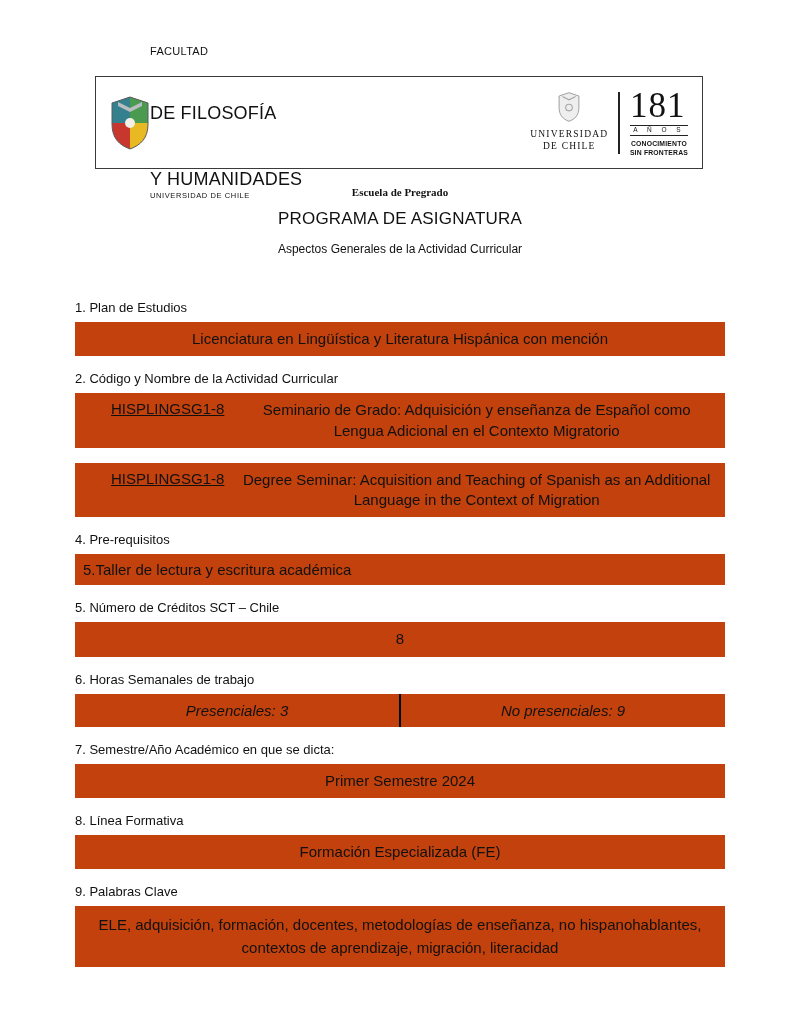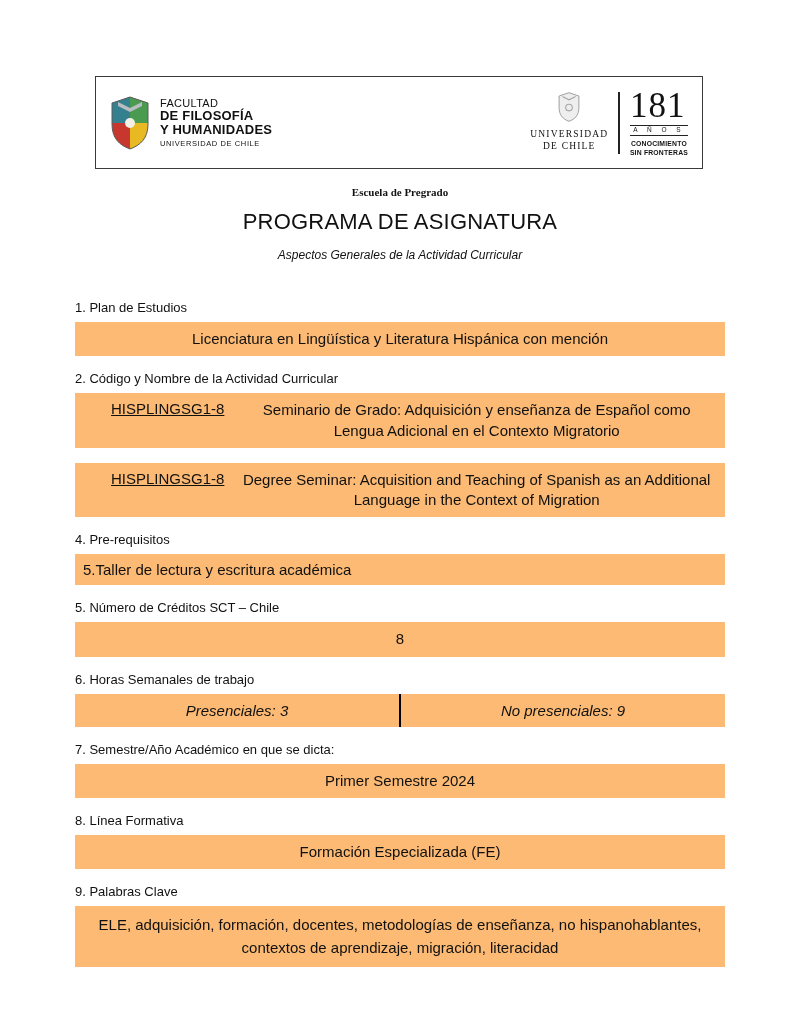--- a/index.html
+++ b/index.html
@@ -6,47 +6,47 @@
   body{width:800px;height:1035px;font-family:"Liberation Sans",sans-serif;color:#111;overflow:hidden;}
   .page{position:relative;width:800px;height:1035px;background:#fff;}
 
   
   .header-box{
     position:absolute;left:95px;top:76px;width:608px;height:93px;
     border:1px solid #3a3a3a;box-sizing:border-box;
     display:flex;align-items:center;justify-content:space-between;
     padding:0 14px;
   }
-  .logo-left{display:flex;align-items:center;gap:10px;}
+  .logo-left{display:flex;align-items:center;gap:0;}
   .logo-left .crest{width:40px;height:54px;}
   .logo-left .txt{display:flex;flex-direction:column;line-height:1.12;}
   .t-facultad{font-size:11px;font-weight:400;letter-spacing:.3px;}
-  .t-filo,.t-hum{font-size:13px;font-weight:bold;letter-spacing:.2px;}
+  .t-filo,.t-hum{font-size:18px;font-weight:normal;letter-spacing:.2px;margin-top:46px;}
   .t-uch{font-size:7.5px;font-weight:normal;letter-spacing:.6px;margin-top:2px;}
 
   .logo-right{display:flex;align-items:center;gap:10px;}
   .lr-col1{display:flex;flex-direction:column;align-items:center;gap:7px;}
   .lr-col1 .crest-sm{width:22px;height:30px;opacity:.75;}
   .lr-univ{font-family:"Liberation Serif",serif;font-size:9.5px;letter-spacing:1.2px;line-height:1.25;text-align:center;}
   .lr-divider{width:1.5px;height:62px;background:#222;}
   .lr-col2{display:flex;flex-direction:column;align-items:flex-start;line-height:1;}
   .lr-181{font-family:"Liberation Serif",serif;font-size:35px;letter-spacing:1px;}
   .lr-anos{font-size:6.5px;letter-spacing:4px;margin-top:2px;border-top:1px solid #222;border-bottom:1px solid #222;padding:1.5px 0;width:100%;text-align:center;box-sizing:border-box;}
   .lr-motto{font-size:6.8px;font-weight:bold;line-height:1.35;margin-top:3px;text-align:center;letter-spacing:.2px;}
 
   
   .titles{position:absolute;left:0;top:186px;width:800px;text-align:center;}
   .title-school{font-family:"Liberation Serif",serif;font-weight:bold;font-size:11px;}
-  .title-program{font-size:22px;margin-top:11px;letter-spacing:.2px;}
-  .title-sub{font-size:12px;font-style:italic;margin-top:13px;}
+  .title-program{font-size:17px;margin-top:11px;letter-spacing:.2px;}
+  .title-sub{font-size:12px;margin-top:13px;}
 
   
   .content{position:absolute;left:75px;top:300px;width:650px;}
   .sec-label{font-size:13px;margin-bottom:7px;}
-  .gbox{background:#fdba74;font-size:15px;text-align:center;padding:7px 6px;box-sizing:border-box;margin-bottom:15px;}
+  .gbox{background:#c2410c;font-size:15px;text-align:center;padding:7px 6px;box-sizing:border-box;margin-bottom:15px;}
   .gbox.single{line-height:1.35;}
   .gbox.code-name{display:flex;align-items:flex-start;text-align:left;padding:7px 10px;}
   .gbox.code-name .code{white-space:nowrap;margin-left:26px;margin-right:14px;text-decoration:underline;}
   .gbox.code-name .cname{flex:1;text-align:center;line-height:1.35;}
   .gbox.left{text-align:left;padding-left:8px;}
   .gbox.split{display:flex;padding:0;align-items:stretch;}
   .gbox.split .cell{flex:1;font-style:italic;padding:8px 6px;}
   .gbox.split .vdiv{width:2px;background:#000;}
   .gbox.keywords{line-height:1.5;padding:8px 4px;}
 </style>

